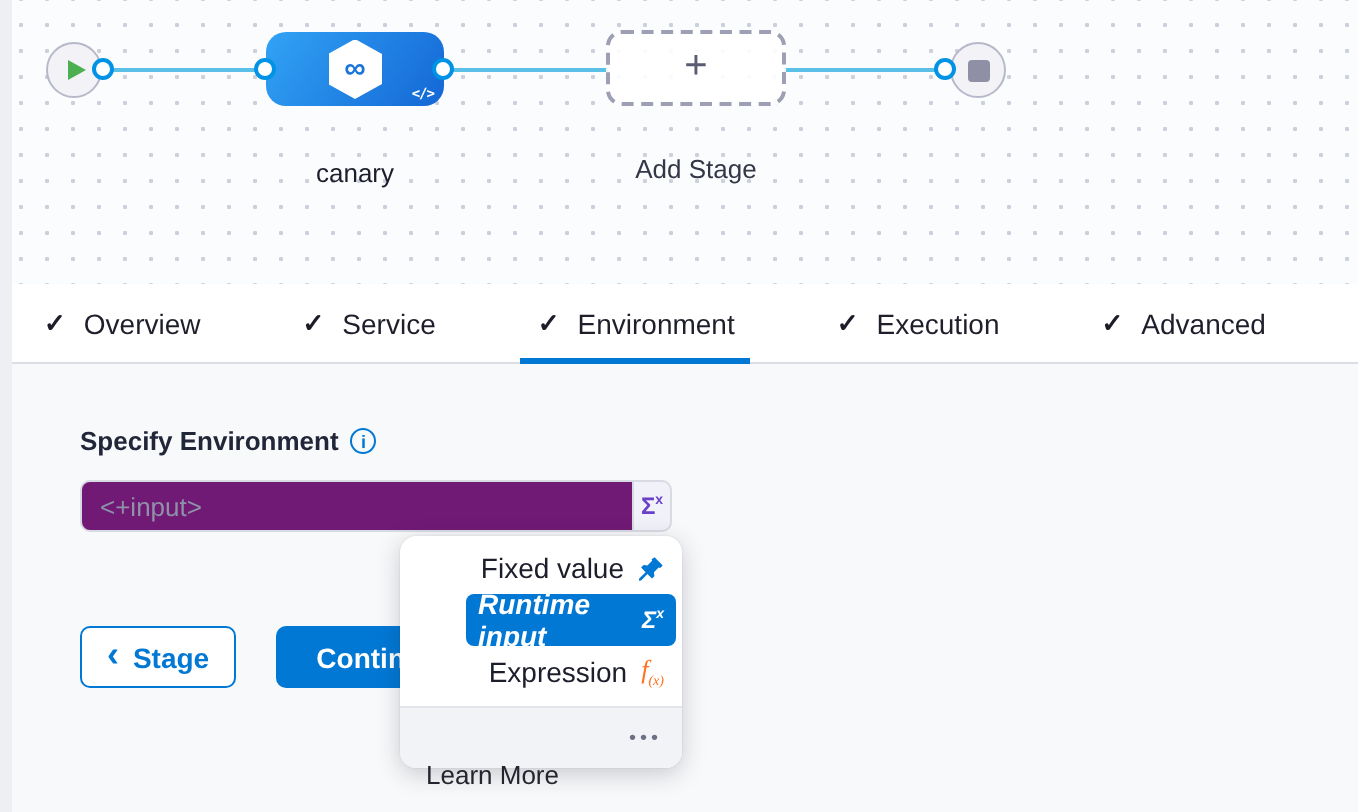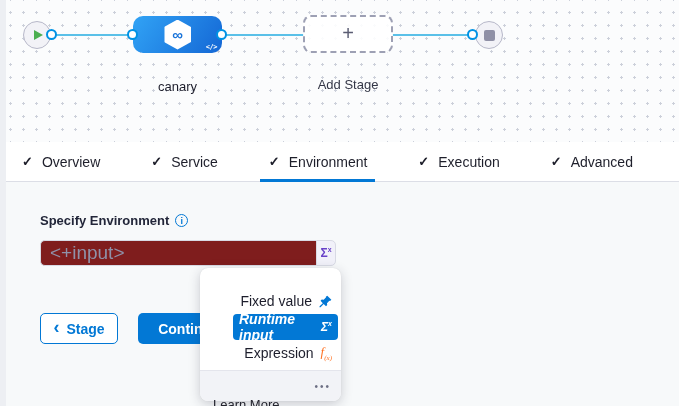--- a/index.html
+++ b/index.html
@@ -89,37 +89,37 @@
     font-size:13px; font-weight:700; color:#222639;
   }
   .info-icon {
     width:13px; height:13px; border:1px solid var(--accent,#0278d5); border-radius:50%;
     color:var(--accent,#0278d5); font-size:9px; font-weight:700;
     display:flex; align-items:center; justify-content:center; cursor:pointer;
   }
   .input-group { position:absolute; left:40px; top:240px; width:296px; height:26px; display:flex; }
   .text-input {
     flex:1; min-width:0; border:1px solid #d8dae4; border-right:none; border-radius:5px 0 0 5px;
-    background:#7f1d1d; padding:0 9px; font-size:19px; color:#8f91a8; outline:none;
+    background:#701a75; padding:0 9px; font-size:13px; color:#8f91a8; outline:none;
     font-family:"Liberation Sans", sans-serif;
   }
   .sigma-btn {
     width:20px; border:1px solid #d8dae4; border-radius:0 5px 5px 0; background:#f1f1f9;
     color:var(--sigma-purple,#6841c8); font-size:12px; font-weight:700;
     display:flex; align-items:center; justify-content:center; cursor:pointer;
   }
   .sup-x { font-size:7px; vertical-align:super; font-weight:700; }
 
   
   .menu {
     position:absolute; left:200px; top:268px; width:141px; z-index:10;
     background:#fff; border-radius:8px;
     box-shadow:0 3px 12px rgba(35,36,58,0.22), 0 0 1px rgba(0,0,0,0.12);
   }
-  .menu-items { padding:20px 0 4px;margin-left:28px; }
+  .menu-items { padding:3px 0 4px;margin-left:28px; }
   .menu-item {
     height:26px; display:flex; justify-content:flex-end; align-items:center; gap:7px;
     padding:0 9px; font-size:14px; color:#1d1e2c; cursor:pointer;
   }
   .menu-item.selected {
     background:var(--accent,#0278d5); color:#fff; margin:0 3px 0 5px; padding:0 6px;
     border-radius:4px; font-weight:700;font-style:italic;
   }
   .pin-icon { display:flex; color:var(--accent,#0278d5); }
   .sigma-inline { font-size:12px; font-weight:700; color:#fff; }

